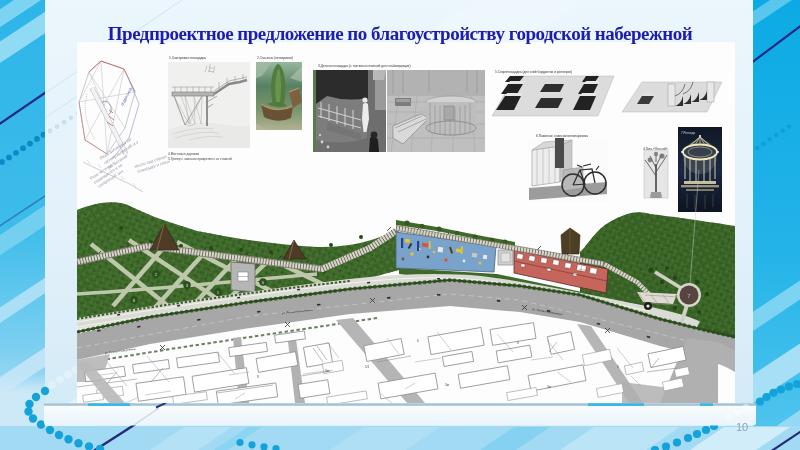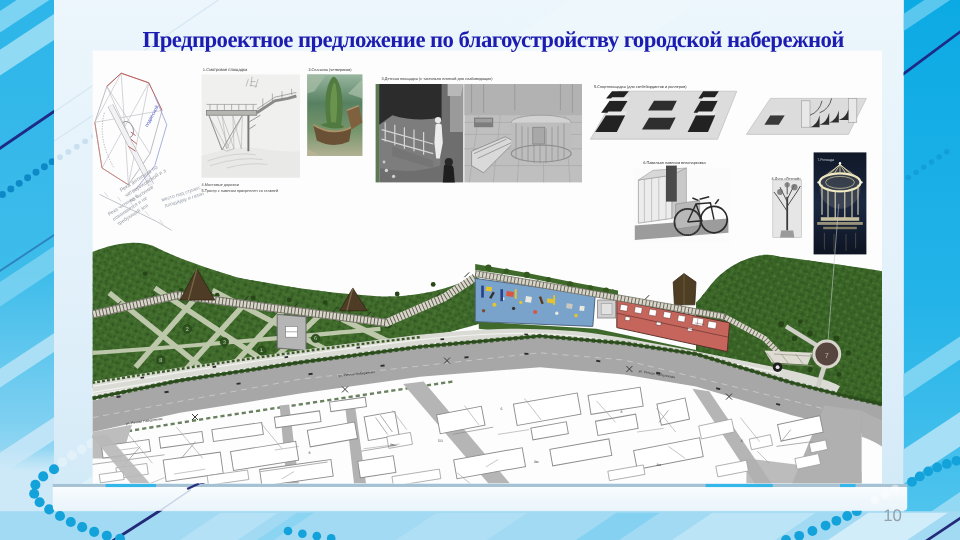--- a/index.html
+++ b/index.html
@@ -1,22 +1,22 @@
 <!DOCTYPE html>
 <html><head>
 <meta charset="utf-8">
 <style>
   html,body{margin:0;padding:0;}
   #slide{position:relative;width:800px;height:450px;overflow:hidden;background:#eaf4fb;font-family:"Liberation Sans",sans-serif;}
   #bg,#content{position:absolute;}
   #bg{left:0;top:0;}
   #content{left:77px;top:42px;}
-  #title{position:absolute;left:56px;top:23px;width:710px;text-align:center;letter-spacing:-0.5px;
+  #title{position:absolute;left:45px;top:23px;width:710px;text-align:center;letter-spacing:-0.5px;
     font-family:"Liberation Serif",serif;font-weight:bold;font-size:19px;color:#1c1cb0;}
-  #pagenum{position:absolute;left:736px;top:421px;font-size:14px;color:#95a1aa;}
+  #pagenum{position:absolute;left:736px;top:421px;font-size:11px;color:#95a1aa;}
 </style>
 </head>
 <body>
 <div id="slide">
 <svg id="bg" width="800" height="450" viewBox="0 0 800 450">
 <defs>
   <linearGradient id="bgv" x1="0" y1="0" x2="0" y2="1">
     <stop offset="0" stop-color="#ecf6fc"></stop>
     <stop offset="0.5" stop-color="#e3f1fa"></stop>
     <stop offset="0.8" stop-color="#d8ecf8"></stop>

